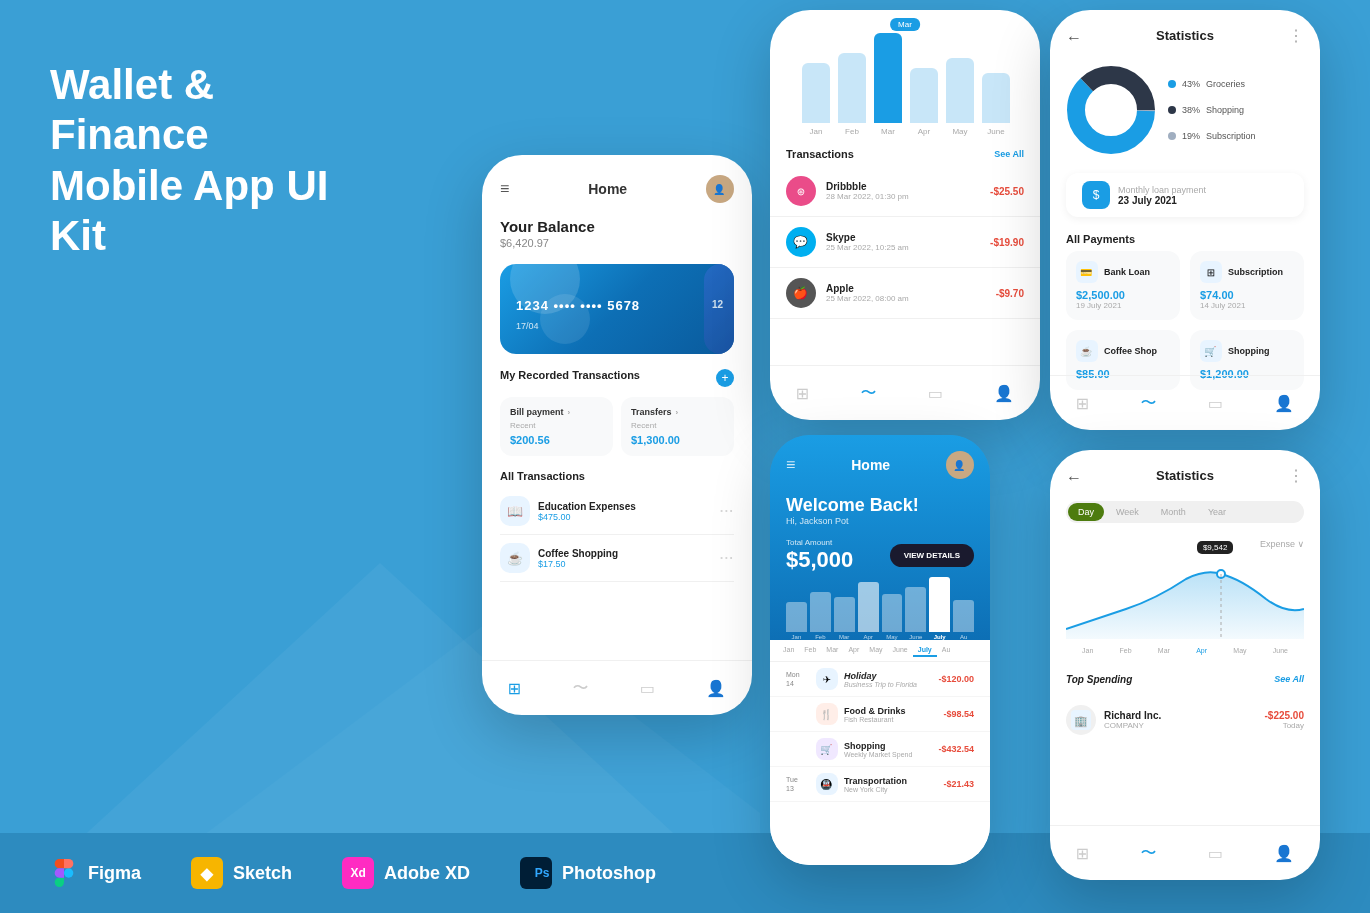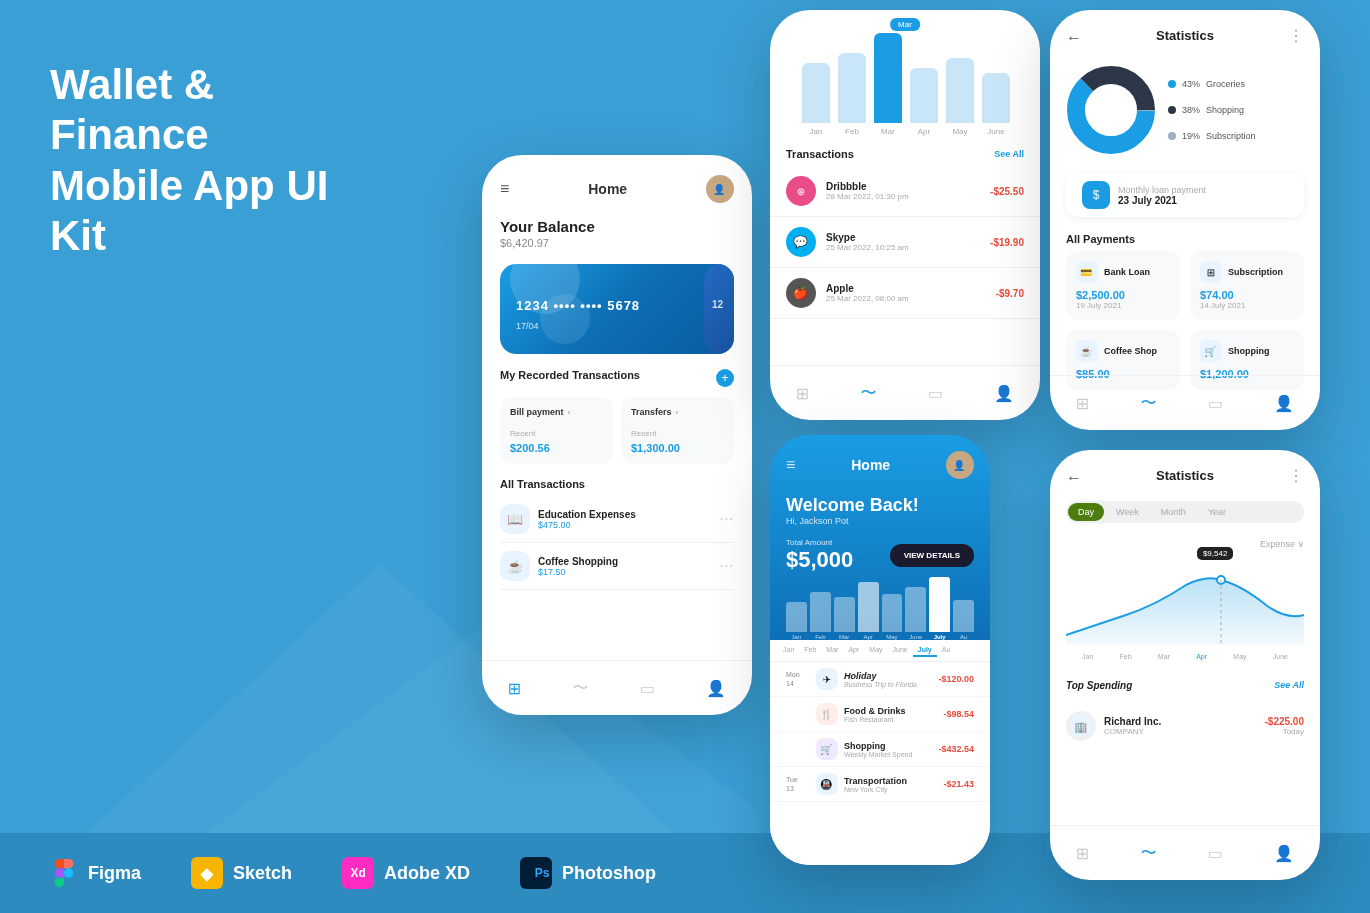--- a/index.html
+++ b/index.html
@@ -238,21 +238,21 @@
       color: #333;
       font-weight: 600;
       display: flex;
       align-items: center;
       gap: 4px;
     }
 
     .trans-card-sub {
       font-size: 8px;
       color: #aaa;
-      margin-top: 12px;
+      margin-top: 4px;
     }
 
     .trans-card-amount {
       font-size: 11px;
       color: #1a9de4;
       font-weight: 700;
       margin-top: 4px;
     }
 
     .chevron {
@@ -548,21 +548,20 @@
     
     .line-chart-wrap {
       padding: 10px 16px;
       position: relative;
     }
 
     .expense-label {
       font-size: 9px;
       color: #aaa;
       text-align: right;
-      margin-bottom: 6px;
     }
 
     .top-spending {
       padding: 10px 16px 6px;
     }
 
     .top-spending-header {
       display: flex;
       justify-content: space-between;
       font-size: 10px;

